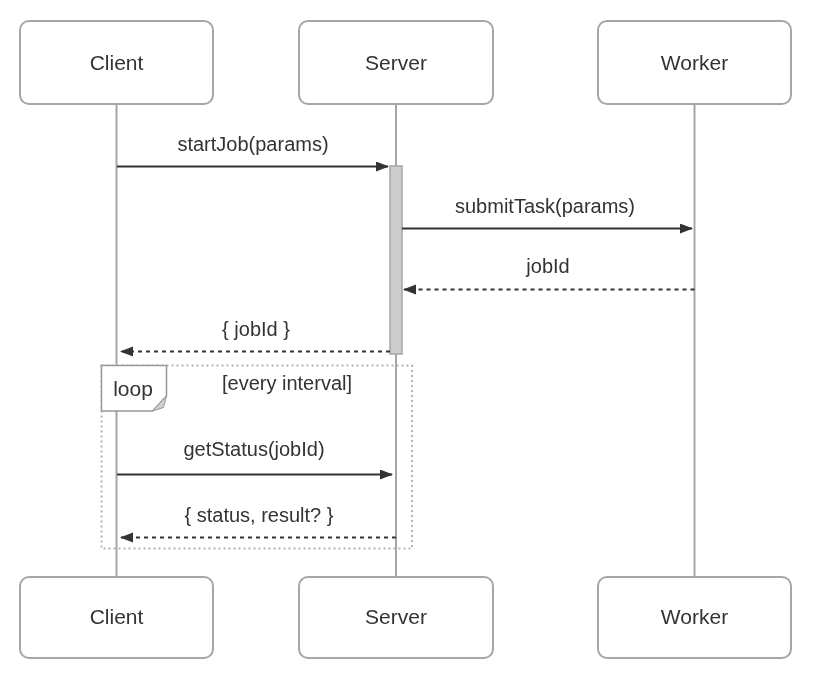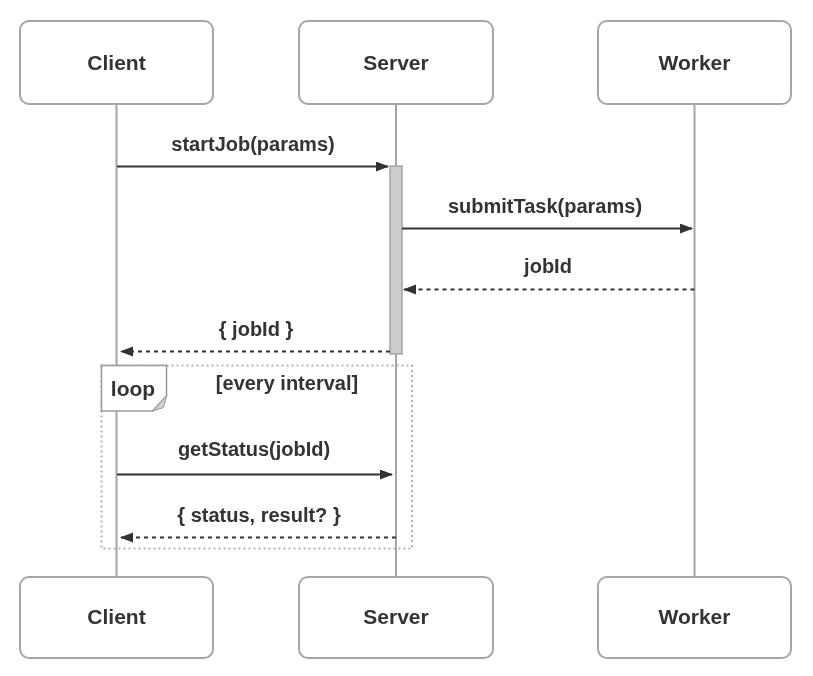--- a/index.html
+++ b/index.html
@@ -6,21 +6,20 @@
     margin: 0;
     padding: 0;
     background: #ffffff;
   }
   .canvas-wrap {
     width: 813px;
     height: 676px;
     background: #ffffff;
     position: relative;
     font-family: "Liberation Sans", sans-serif;
-    font-weight: bold;
   }
   svg { display: block; }
 
   .pbox {
     fill: #ffffff;
     stroke: #a6a6a6;
     stroke-width: 2;
   }
   .plabel {
     fill: #333333;

